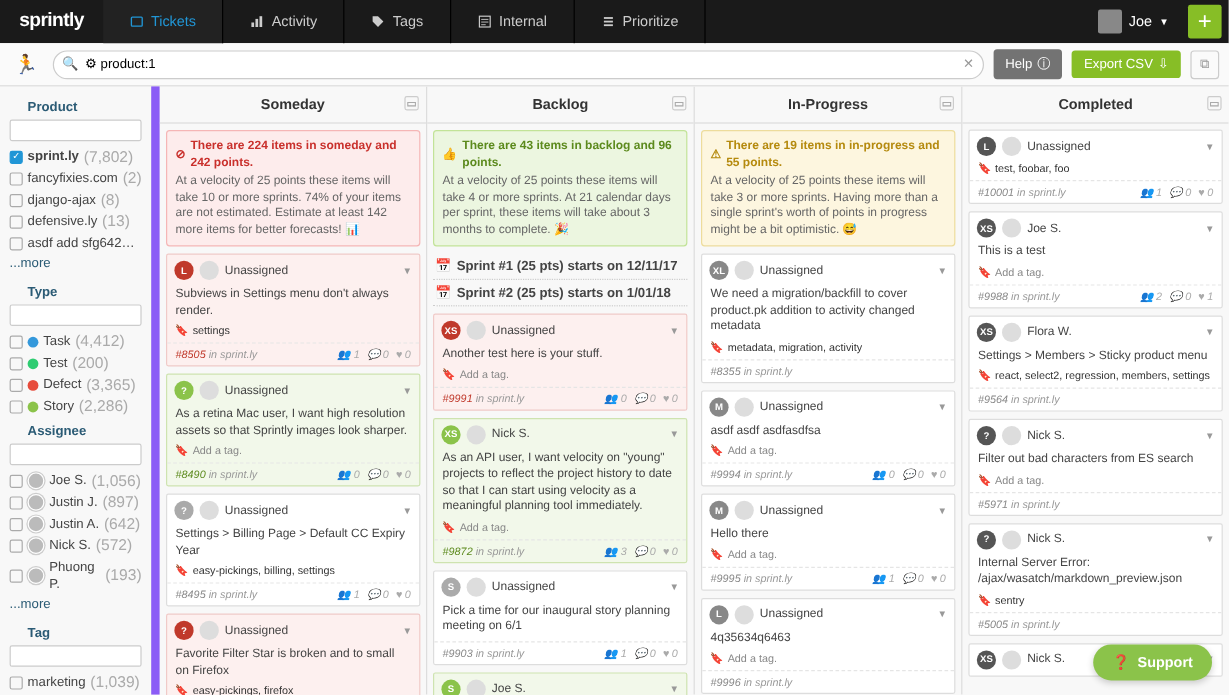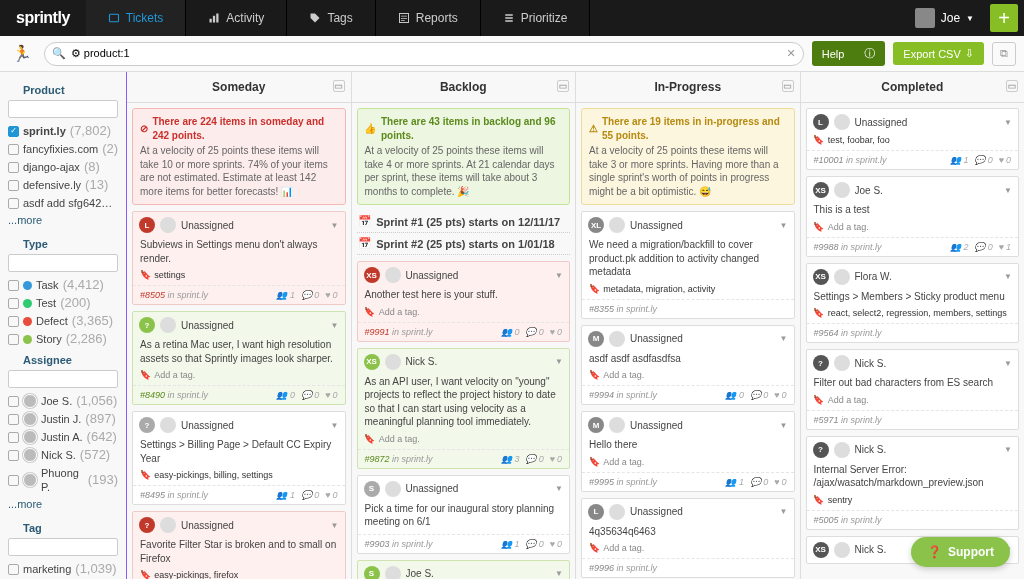--- a/index.html
+++ b/index.html
@@ -16,39 +16,39 @@
 .avatar-sm { width: 20px; height: 20px; border-radius: 2px; background: #888; }
 .add-btn { width: 28px; height: 28px; background: #87be26; color: #fff; font-size: 20px; border-radius: 2px; display: flex; align-items: center; justify-content: center; margin: 4px 6px; }
 
 
 .toolbar { height: 36px; border-bottom: 1px solid #ddd; display: flex; align-items: center; padding: 0 8px; gap: 8px; background: #fafafa; }
 .runner-icon { font-size: 16px; padding: 0 4px; }
 .search-wrap { flex: 1; position: relative; }
 .search-wrap input { width: 100%; height: 24px; border: 1px solid #ccc; border-radius: 12px; padding: 0 26px 0 26px; font-size: 11px; }
 .search-wrap .magnify { position: absolute; left: 8px; top: 5px; color: #999; }
 .search-wrap .clear { position: absolute; right: 8px; top: 5px; color: #999; cursor: pointer; }
-.help-btn { background: #4d7c0f; color: #fff; padding: 5px 10px; border-radius: 3px; font-size: 11px; display:flex; align-items:center; gap:20px;}
+.help-btn { background: #737373; color: #fff; padding: 5px 10px; border-radius: 3px; font-size: 11px; display:flex; align-items:center; gap:4px;}
 .export-btn { background: #87be26; color: #fff; padding: 5px 10px; border-radius: 3px; font-size: 11px; display:flex; align-items:center; gap:4px;}
 .tool-sq { width: 24px; height: 24px; border: 1px solid #ccc; border-radius: 3px; display:flex;align-items:center;justify-content:center;color:#999; }
 
 
 .main { display: flex; height: calc(579px - 36px - 36px); }
 .sidebar { width: 126px; padding: 6px 8px; overflow-y: auto; font-size: 11px; }
 .sidebar h4 { color: #2b5b75; font-size: 11px; font-weight: bold; margin: 6px 0 4px; padding-left: 15px; }
 .sidebar input[type=text] { width: 100%; height: 18px; border: 1px solid #ccc; border-radius: 2px; margin-bottom: 4px; font-size:10px; padding: 0 4px;}
 .sidebar .row { display: flex; align-items: center; gap: 4px; padding: 2px 0; color: #444; line-height: 14px;}
 .sidebar .row .cnt { color: #aaa; font-size: 13px; }
 .sidebar .more { color: #2b5b75; padding: 2px 0 6px; }
 .dot { width: 9px; height: 9px; border-radius: 50%; display:inline-block; flex-shrink:0;}
 .chk { width: 11px; height: 11px; border: 1px solid #aaa; border-radius: 2px; flex-shrink:0; display:inline-flex;align-items:center;justify-content:center;font-size:8px;color:#fff;}
 .chk.on { background:#2196d6; border-color:#2196d6;}
 .avatar-xs { width: 14px; height: 14px; border-radius: 50%; background: #bbb; flex-shrink:0; border:1px solid #fff; box-shadow:0 0 0 1px #ccc;}
 
 
-.board { flex: 1; display: flex; overflow: hidden; border-left: 1px solid #8b5cf6;}
+.board { flex: 1; display: flex; overflow: hidden; border-left: 7px solid #8b5cf6;}
 .col { flex: 1; min-width: 0; border-right: 1px solid #ddd; display: flex; flex-direction: column; }
 .col:last-child { border-right: none; }
 .col-header { text-align: center; font-weight: bold; font-size: 12px; padding: 8px 0; border-bottom: 1px solid #ddd; position: relative; color: #333; }
 .col-header .expand { position: absolute; right: 6px; top: 8px; width: 12px; height: 12px; border: 1px solid #ccc; color:#aaa; font-size:9px; border-radius:2px; display:flex;align-items:center;justify-content:center;}
 .col-body { flex: 1; overflow-y: auto; padding: 5px; }
 
 .alert-box { border-radius: 3px; padding: 6px 7px; margin-bottom: 6px; font-size: 10px; line-height: 1.35; }
 .alert-red { background: #fdecec; border: 1px solid #f5b6b6; color: #b34040; }
 .alert-red .alert-title { color: #c9302c; font-weight: bold; display:flex; align-items:center; gap:4px; margin-bottom:2px;}
 .alert-green { background: #ecf6e0; border: 1px solid #c2e398; color: #5c7c2f; }
@@ -109,21 +109,21 @@
       </svg>
       <span>Tags</span>
     </div>
   <div class="nav-item">
       <svg viewBox="0 0 16 16">
         <rect x="2" y="2" width="12" height="12" fill="none" stroke="currentColor" stroke-width="1.3"></rect>
         <rect x="4" y="5" width="8" height="1"></rect>
         <rect x="4" y="8" width="8" height="1"></rect>
         <rect x="4" y="11" width="5" height="1"></rect>
       </svg>
-      <span>Reports</span>
+      <span>Internal</span>
     </div>
   <div class="nav-item">
       <svg viewBox="0 0 16 16">
         <rect x="3" y="3" width="10" height="2"></rect>
         <rect x="3" y="7" width="10" height="2"></rect>
         <rect x="3" y="11" width="10" height="2"></rect>
       </svg>
       <span>Prioritize</span>
     </div>
   <div class="nav-spacer"></div>

